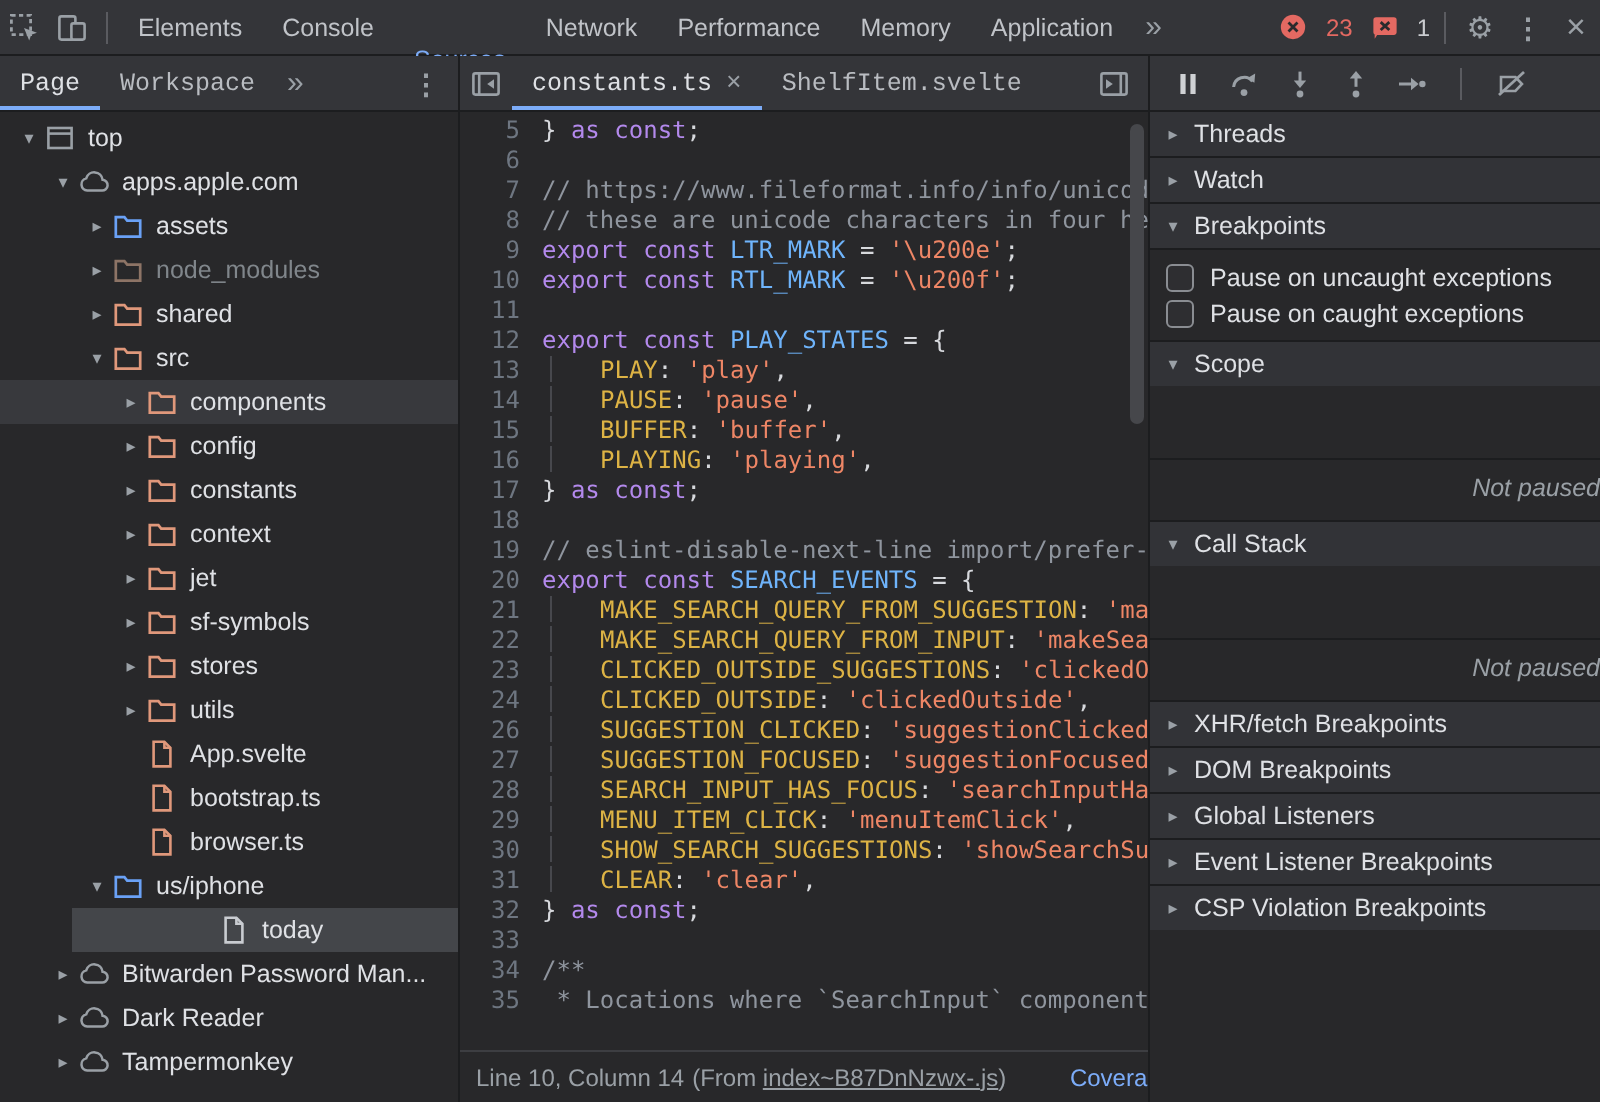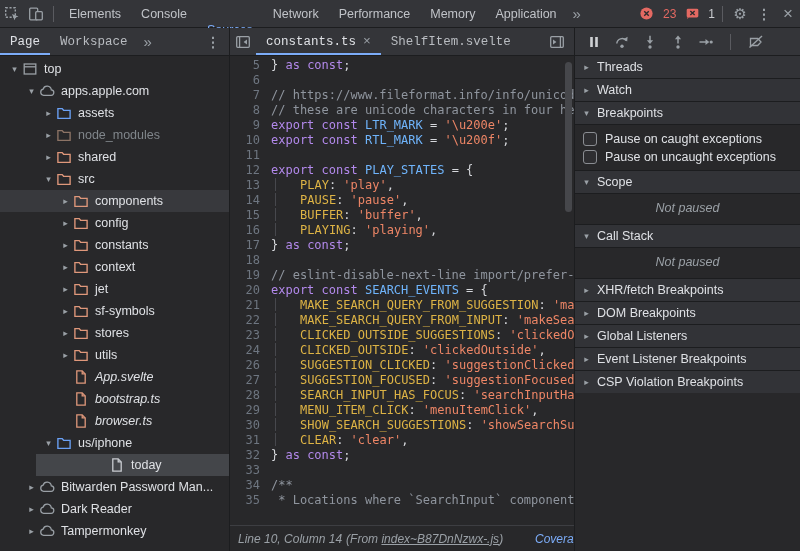--- a/index.html
+++ b/index.html
@@ -38,58 +38,58 @@
   .ptab .close-x{margin-left:7px;color:var(--icon-gray,#9aa0a6);font-size:13px;}
   .tree{flex:1;overflow:hidden;padding-top:2px;}
   .trow{height:22px;display:flex;align-items:center;font-size:12.5px;white-space:nowrap;}
   .trow.sel-soft{background:var(--selected-row,#38393d);}
   .trow.sel-strong{background:var(--selected-row-strong,#44464a);margin-left:36px;}
   .tarr{width:13px;flex:none;text-align:center;color:var(--icon-gray,#9aa0a6);font-size:9px;}
   .ticon{width:16px;height:16px;margin:0 6px 0 1px;flex:none;}
   .ticon svg{width:16px;height:16px;display:block;}
   .tlabel{color:var(--text-primary,#dfe1e5);}
   .trow.dim .tlabel{color:var(--text-dim,#80868b);}
-  .trow.italic .tlabel{font-style:italic;}
+  .trow.italic .tlabel{}
   .editor-col{width:345px;flex:none;box-sizing:border-box;border-right:1px solid var(--border-dark,#1c1d1f);display:flex;flex-direction:column;}
   .editor-tabs .navic{width:26px;display:flex;align-items:center;justify-content:center;}
   .editor-tabs .navic svg{width:16px;height:16px;}
   .code{flex:1;position:relative;overflow:hidden;background:var(--bg-content,#28282a);
     font-family:"DejaVu Sans Mono",monospace;font-size:12px;line-height:15px;padding-top:2px;}
   .cl{display:flex;height:15px;white-space:pre;}
   .ln{width:30px;min-width:30px;text-align:right;padding-right:11px;color:var(--line-number,#6e7681);}
   .lc{flex:1;overflow:hidden;white-space:pre;}
   .lc.g::before{content:"";display:inline-block;width:24px;margin-left:4px;height:13px;
     border-left:1px solid var(--indent-guide,#47484d);vertical-align:-2px;}
   .kw{color:var(--code-keyword,#b389ec);}
   .id{color:var(--code-identifier,#6fb4fb);}
   .str{color:var(--code-string,#ee8666);}
   .prop{color:var(--code-property,#ddb345);text-align:right;}
   .com{color:var(--code-comment,#8f959e);}
   .pun{color:var(--code-punct,#d7d9dd);}
   .scrollbar-thumb{position:absolute;right:2px;top:6px;width:7px;height:150px;border-radius:4px;background:#46474b;}
   .statusbar{flex:none;height:26px;box-sizing:border-box;border-top:1px solid #3d3e42;display:flex;align-items:center;gap:4px;
     padding-left:8px;font-size:12px;color:var(--text-secondary,#9aa0a6);overflow:hidden;background:var(--bg-content,#28282a);}
-  .statusbar span{white-space:pre;font-style:italic;}
+  .statusbar span{white-space:pre;}
   .srclink{text-decoration:underline;}
   .coverage{color:var(--accent,#7cacf8);margin-left:auto;margin-right:-13px;}
   .right-col{flex:1;display:flex;flex-direction:column;min-width:0;background:var(--bg-content,#28282a);}
   .dbg-toolbar{flex:none;height:28px;box-sizing:border-box;display:flex;align-items:center;gap:11px;padding:0 10px;
     background:var(--bg-toolbar,#343539);border-bottom:1px solid var(--border-dark,#1c1d1f);}
   .dbg-toolbar .dic{width:17px;height:17px;display:flex;align-items:center;justify-content:center;}
   .dbg-toolbar .dic svg{width:16px;height:16px;display:block;}
   .dbg-sections{flex:1;overflow:hidden;}
   .sec-header{height:22px;display:flex;align-items:center;gap:5px;padding:0 6px;font-size:12.5px;
     background:var(--bg-section-header,#323337);border-top:1px solid var(--border-dark,#1c1d1f);color:var(--text-primary,#dfe1e5);}
   .sec-header:first-child{border-top:none;}
   .sarr{width:11px;text-align:center;color:var(--icon-gray,#9aa0a6);font-size:9px;}
   .cb-area{padding:5px 0 4px;border-top:1px solid var(--border-dark,#1c1d1f);}
   .cb-row{display:flex;align-items:center;gap:8px;padding:2px 8px;font-size:12.5px;color:var(--text-primary,#dfe1e5);}
   .cbx{width:12px;height:12px;border:1px solid #8a8d92;border-radius:3px;background:#2e2e31;flex:none;}
-  .note{font-style:italic;text-align:center;color:var(--text-secondary,#9aa0a6);padding:7px 0 9px;font-size:12.5px;
-    border-top:1px solid var(--border-dark,#1c1d1f);}
+  .note{font-style:italic;text-align:right;color:var(--text-secondary,#9aa0a6);padding:7px 0 9px;font-size:12.5px;
+    border-top:1px solid var(--border-dark,#1c1d1f);margin-top:36px;}
 </style>
 </head>
 <body>
 
 <div class="devtools">
 
   <div class="topbar">
     <span class="tbicon" id="ic-inspect">
         <svg viewBox="0 0 16 16">
           <rect x="1.7" y="1.7" width="9.6" height="9.6" fill="none" stroke="#9aa0a6" stroke-width="1.4" stroke-dasharray="2.1 1.7"></rect>
@@ -469,25 +469,25 @@
             <span class="sarr">▸</span>
             <span class="sec-label">Watch</span>
           </div>
           <div class="sec-header">
             <span class="sarr">▾</span>
             <span class="sec-label">Breakpoints</span>
           </div>
           <div class="cb-area">
             <div class="cb-row">
               <span class="cbx"></span>
-              <span class="cb-label">Pause on caught exceptions</span>
+              <span class="cb-label">Pause on uncaught exceptions</span>
             </div>
             <div class="cb-row">
               <span class="cbx"></span>
-              <span class="cb-label">Pause on uncaught exceptions</span>
+              <span class="cb-label">Pause on caught exceptions</span>
             </div>
           </div>
           <div class="sec-header">
             <span class="sarr">▾</span>
             <span class="sec-label">Scope</span>
           </div>
           <div class="note">Not paused</div>
           <div class="sec-header">
             <span class="sarr">▾</span>
             <span class="sec-label">Call Stack</span>

